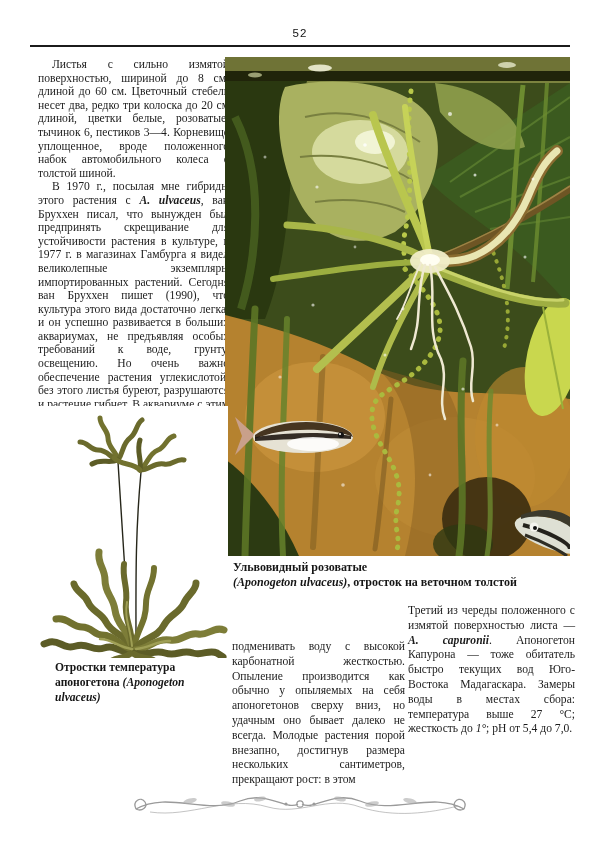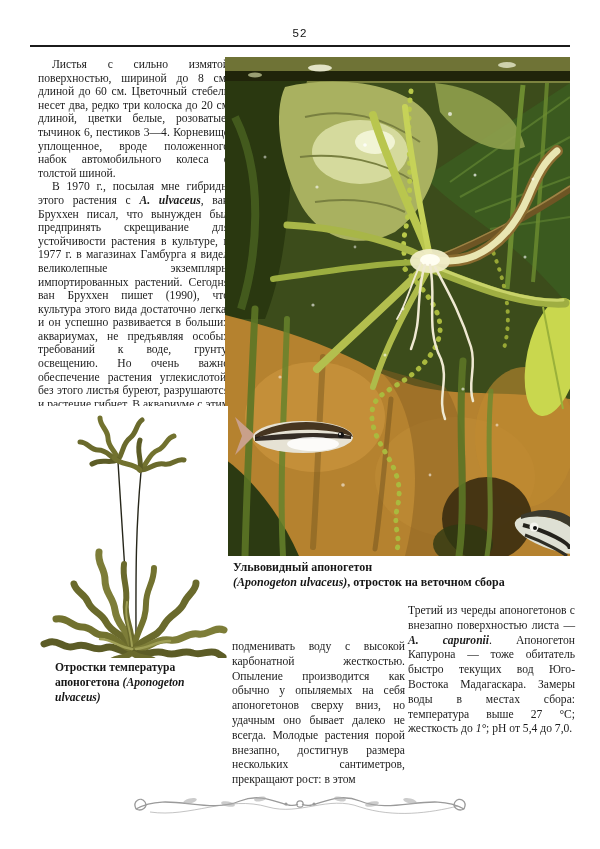--- a/index.html
+++ b/index.html
@@ -157,22 +157,22 @@
           <circle cx="272" cy="368" r="1.5" opacity="0.5"></circle>
         <circle cx="92" cy="130" r="1.6" opacity="0.6"></circle>
           <circle cx="308" cy="122" r="1.5" opacity="0.6"></circle>
         <circle cx="130" cy="190" r="1.4" opacity="0.5"></circle>
           <circle cx="40" cy="100" r="1.5" opacity="0.5"></circle>
       </g>
     </svg>
   </div>
 
   <div class="photo-caption">
-    <span class="b">Ульвовидный апоногетон</span><br>
-    <span class="bi">(Aponogeton ulvaceus)</span><span class="b">, отросток на веточном сбора</span>
+    <span class="b">Ульвовидный розоватые</span><br>
+    <span class="bi">(Aponogeton ulvaceus)</span><span class="b">, отросток на веточном толстой</span>
   </div>
 
   <div class="drawing">
     <svg viewBox="0 0 196 252" width="196" height="252">
       <rect width="196" height="252" fill="#ffffff"></rect>
 
       <path d="M98,244 C94,180 90,120 86,56" stroke="#26261a" stroke-width="1.4" fill="none"></path>
       <path d="M104,244 C104,180 103,130 109,66" stroke="#26261a" stroke-width="1.4" fill="none"></path>
 
       <g fill="none" stroke-linecap="round">
@@ -210,21 +210,21 @@
 
   <div class="drawing-caption">
     <span class="b">Отростки температура апоногетона </span><span class="bi">(Aponogeton ulvaceus)</span>
   </div>
 
   <div class="col-mid">
     <p class="para"><span>подменивать воду с высокой карбонатной жесткостью. Опыление производится как обычно у опыляемых на себя апоногетонов сверху вниз, но удачным оно бывает далеко не всегда. Молодые растения порой внезапно, достигнув размера нескольких сантиметров, прекращают рост: в этом</span></p>
   </div>
 
   <div class="col-right">
-    <p class="para"><span>Третий из череды апоногетонов с внезапно поверхностью листа — </span><span class="bi">A. capuronii</span><span>. Апоногетон Капурона — тоже обитатель быстро текущих вод Юго-Востока Мадагаскара. Замеры воды в местах сбора: температура выше 27 °C; жесткость до </span><span class="i">1°</span><span>; pH от 5,4 до 7,0.</span></p>
+    <p class="para"><span>Третий из череды положенного с измятой поверхностью листа — </span><span class="bi">A. capuronii</span><span>. Апоногетон Капурона — тоже обитатель быстро текущих вод Юго-Востока Мадагаскара. Замеры воды в местах сбора: температура выше 27 °C; жесткость до </span><span class="i">1°</span><span>; pH от 5,4 до 7,0.</span></p>
   </div>
 
   <div class="ornament">
     <svg viewBox="0 0 344 36" width="344" height="36">
       <g fill="none" stroke="#9a9a9a" stroke-width="1.3">
         <path d="M8,22 C40,4 78,28 112,14 C140,3 158,24 170,17"></path>
         <path d="M336,22 C304,4 266,28 232,14 C204,3 186,24 174,17"></path>
         <path d="M8,22 c-4,-8 5,-13 9,-7 c3,5 -3,10 -9,7"></path>
         <path d="M336,22 c4,-8 -5,-13 -9,-7 c-3,5 3,10 9,7"></path>
         <path d="M22,25 C62,31 100,8 140,20 C172,29 200,8 232,20 C266,31 302,26 330,19" stroke-width="0.8" opacity="0.75"></path>

